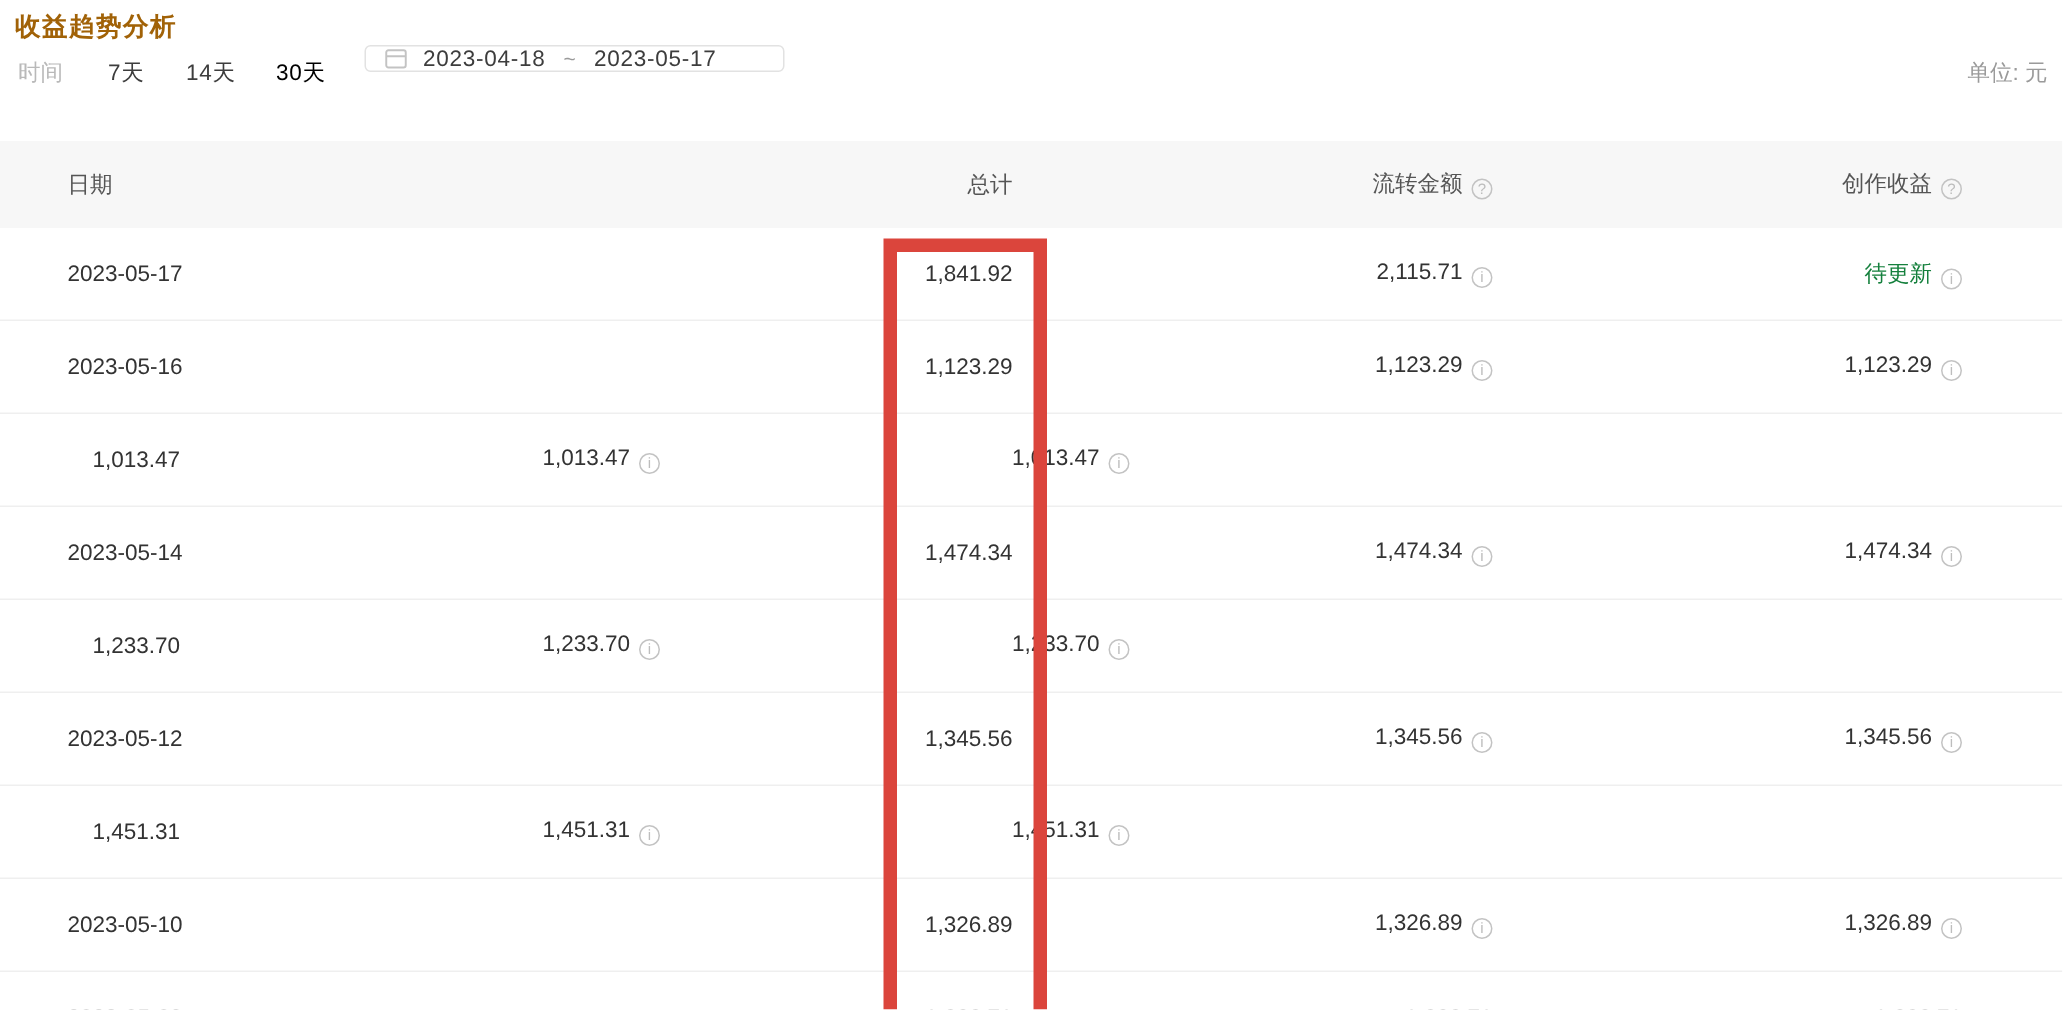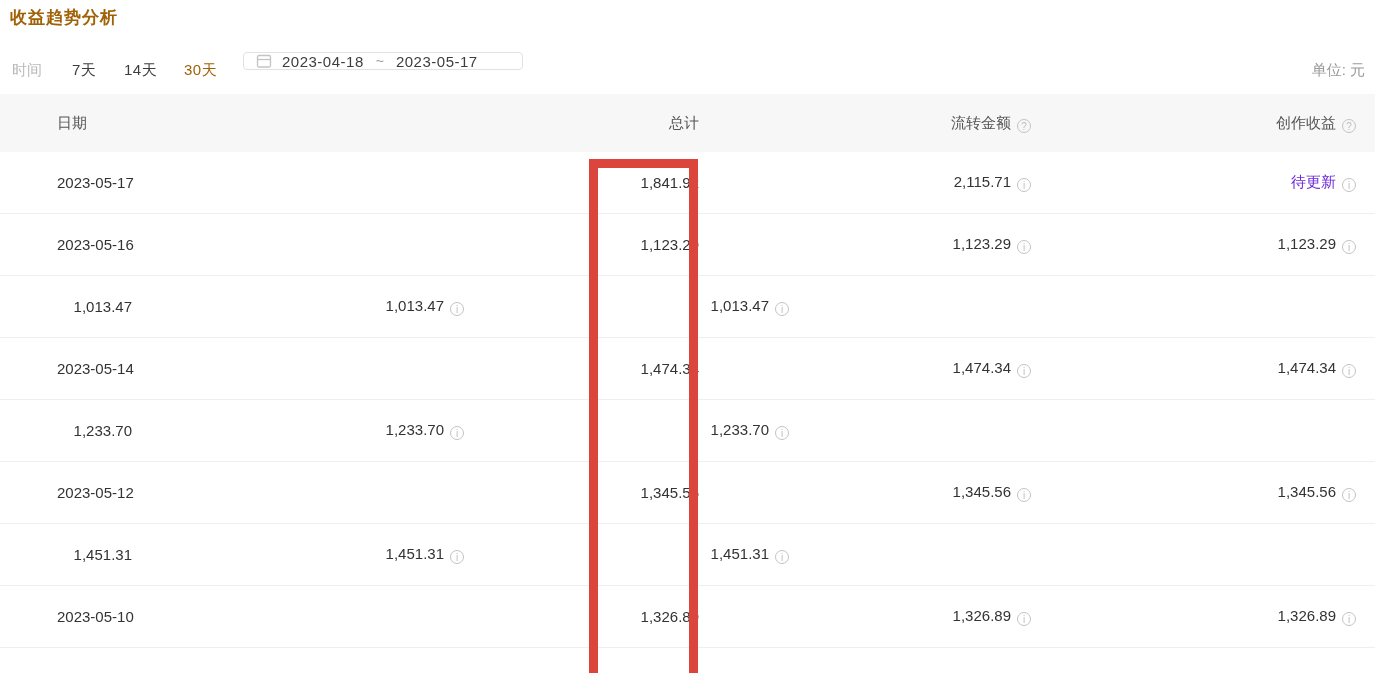--- a/index.html
+++ b/index.html
@@ -20,21 +20,21 @@
     position: absolute;
     top: 6px;
     left: 10px;
     font-size: 17px;
     font-weight: 600;
     color: #a16207;
     letter-spacing: 1px;
   }
   .filter-bar {
     position: absolute;
-    top: 52px;
+    top: 30px;
     left: 0;
     width: 100%;
     height: 36px;
   }
   .time-label {
     position: absolute;
     left: 12px;
     top: 9px;
     font-size: 15px;
     color: #b9b9b9;
@@ -43,21 +43,21 @@
     position: absolute;
     top: 9px;
     font-size: 15px;
     color: #3d3d3d;
     cursor: pointer;
     letter-spacing: 0.5px;
   }
   .tab-0 { left: 72px; }
   .tab-1 { left: 124px; }
   .tab-2 { left: 184px; }
-  .tab.active { color: #a16207; }
+  .tab.active { color: #000000; }
   .date-range {
     position: absolute;
     left: 243px;
     top: 0;
     width: 280px;
     height: 18px;
     border: 1px solid #e2e2e2;
     border-radius: 4px;
     background: #fff;
     display: flex;
@@ -99,41 +99,41 @@
   }
   .trow {
     height: 61px;
     border-bottom: 1px solid #efefef;
     display: flex;
     align-items: center;
     font-size: 15px;
     color: #333333;
     background: #ffffff;
   }
-  .cell { box-sizing: border-box; white-space: nowrap; margin-left: 12px; }
+  .cell { box-sizing: border-box; white-space: nowrap; }
   .c1 { flex: 0 0 555px; padding-left: 45px; text-align: left; }
   .c2 { flex: 0 0 120px; text-align: right; }
   .c3 { flex: 0 0 320px; text-align: right; }
   .c4 { flex: 0 0 313px; text-align: right; }
   .circle-icon {
     display: inline-block;
     width: 14px;
     height: 14px;
     line-height: 13px;
     border: 1px solid #c3c3c3;
     border-radius: 50%;
     font-size: 10px;
     color: #bdbdbd;
     text-align: center;
     margin-left: 6px;
     vertical-align: -2px;
     box-sizing: border-box;
     cursor: pointer;
   }
-  .pending { color: #6d28d9; font-family: Liberation Mono, monospace; }
+  .pending { color: #15803d; font-family: Liberation Mono, monospace; }
   
   .red-box {
     position: absolute;
     left: 589px;
     top: 159px;
     width: 109px;
     height: 560px;
     border: 9px solid #db453c;
     box-sizing: border-box;
     pointer-events: none;

